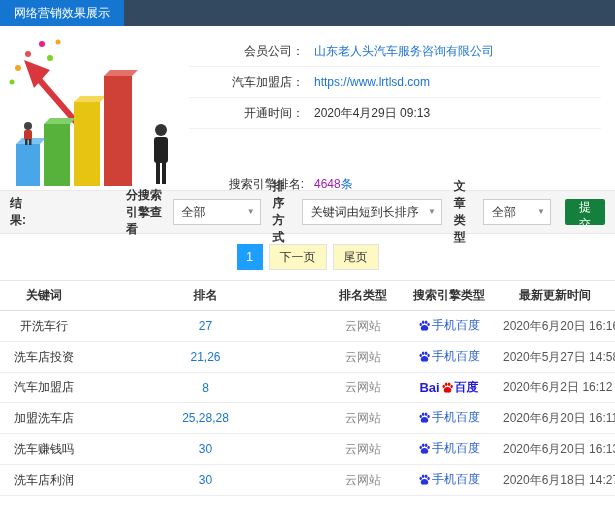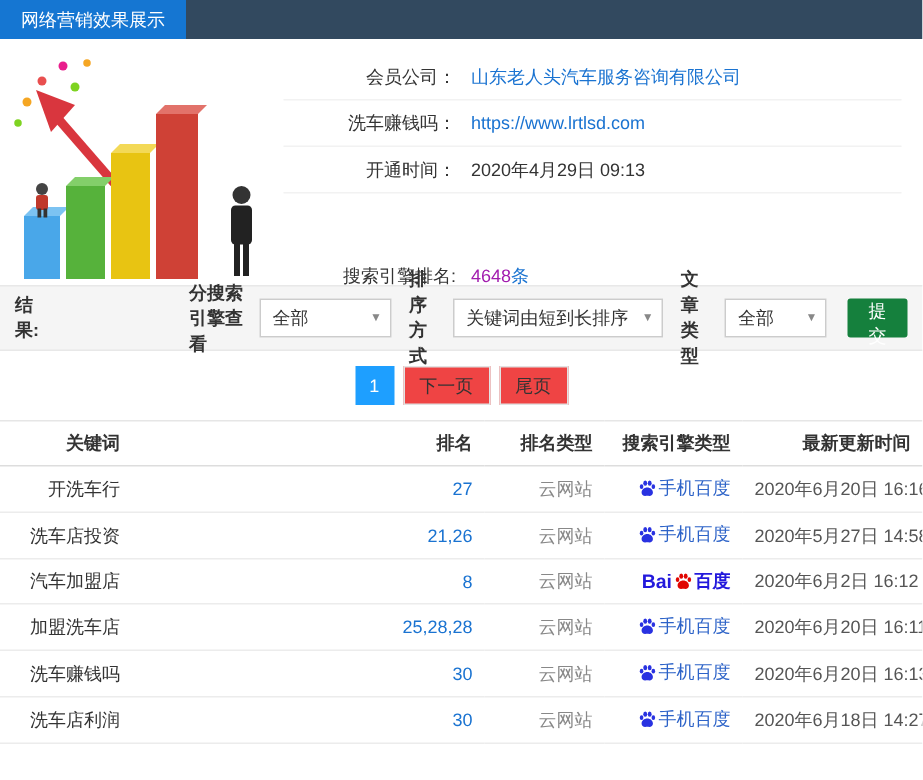--- a/index.html
+++ b/index.html
@@ -45,25 +45,25 @@
     font-family:inherit;
   }
   
   .pagination { height:46px; display:flex; align-items:center; justify-content:center; gap:6px; background:#fff; }
   .page-num {
     width:26px; height:26px; line-height:26px; text-align:center;
     background:#1e9fff; color:#fff; cursor:pointer;
   }
   .page-link {
     height:26px; line-height:24px; padding:0 10px; border:1px solid #e2e2e2;
-    background:#ef4444; color:#333; cursor:pointer;
+    background:#fef9c3; color:#333; cursor:pointer;
   }
   
   table { width:615px; border-collapse:collapse; table-layout:fixed; }
-  th, td { text-align:right; padding:6px 8px; font-size:12px; border-bottom:1px solid #ececec; overflow:hidden; white-space:nowrap; }
+  th, td { text-align:center; padding:6px 8px; font-size:12px; border-bottom:1px solid #ececec; overflow:hidden; white-space:nowrap; }
   th { font-weight:bold; color:#333; border-top:1px solid #e6e6e6; border-bottom:1px solid #ddd; }
   .col-kw { width:88px; } .col-rank { width:235px; } .col-rt { width:80px; }
   .col-eng { width:92px; } .col-time { width:120px; }
   td.kw { color:#333; }
   td.rt { color:#888; }
   td.time { color:#555; }
   
   .bd-logo { display:inline-flex; align-items:center; gap:1px; }
   .bd-bai { color:#2319dc; font-weight:bold; font-size:13px; }
   .bd-cn { color:#2319dc; font-weight:bold; font-size:12px; }
@@ -113,21 +113,21 @@
       <rect x="152" y="132" width="4" height="22" fill="#222"></rect>
       <rect x="158" y="132" width="4" height="22" fill="#222"></rect>
     </svg>
   </div>
   <div class="info-list">
     <div class="info-row">
       <span class="info-label">会员公司：</span>
       <a class="info-value link">山东老人头汽车服务咨询有限公司</a>
     </div>
     <div class="info-row">
-      <span class="info-label">洗车赚钱吗：</span>
+      <span class="info-label">汽车加盟店：</span>
       <a class="info-value link">https://www.lrtlsd.com</a>
     </div>
     <div class="info-row">
       <span class="info-label">开通时间：</span>
       <span class="info-value">2020年4月29日 09:13</span>
     </div>
     <div class="info-row">
       <span class="info-label">搜索引擎排名:</span>
       <span class="info-value"><span class="count">4648</span><span class="count-unit">条</span></span>
     </div>

